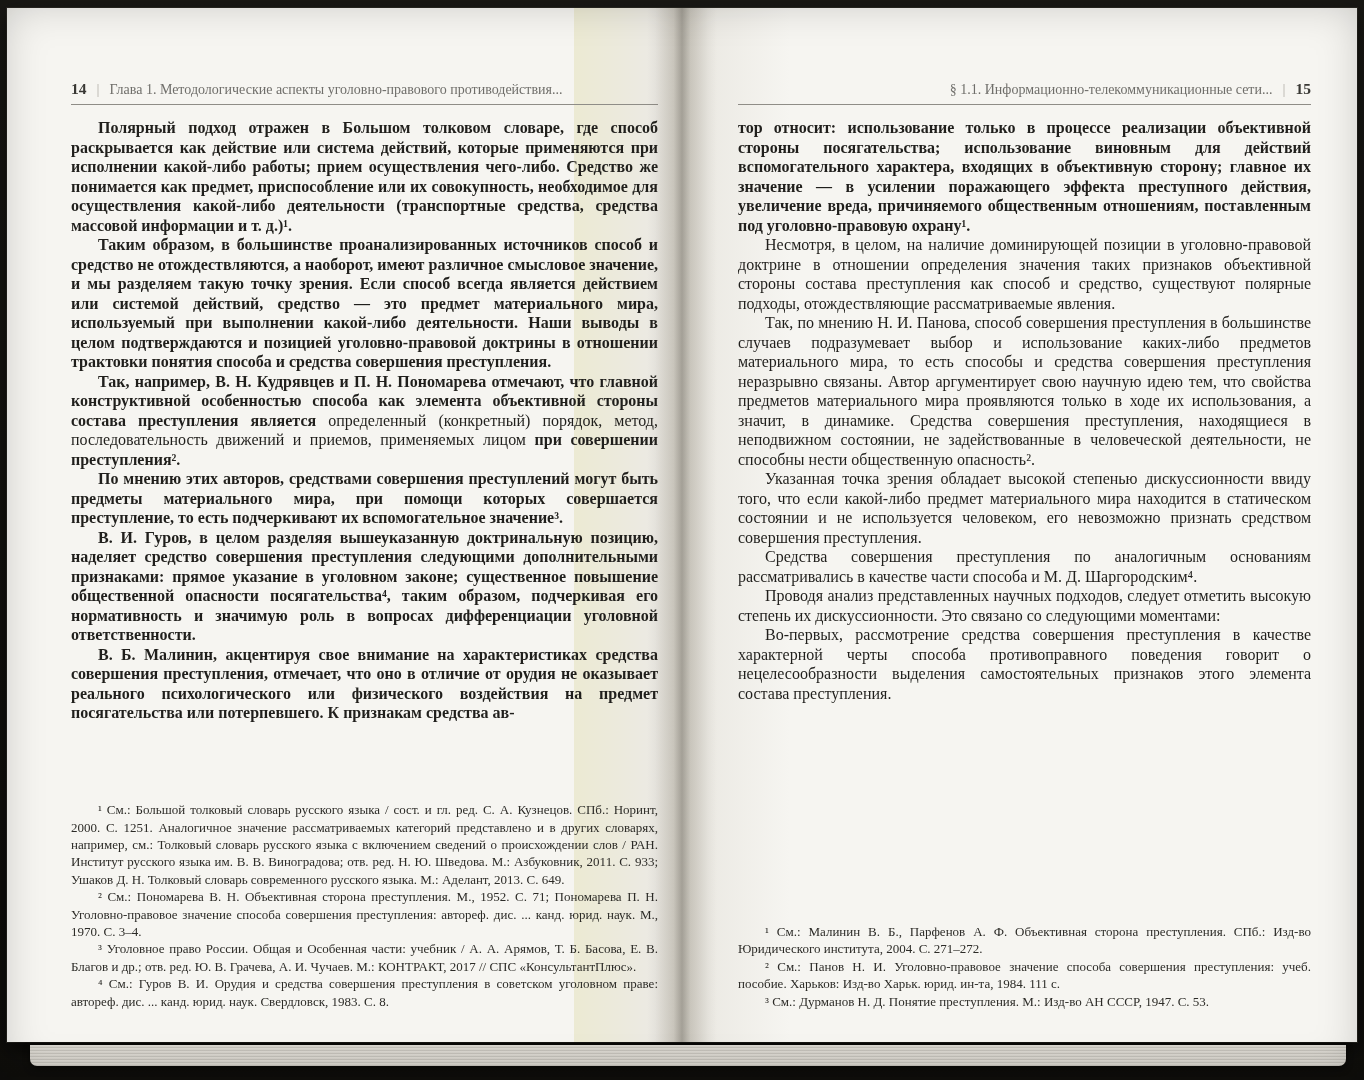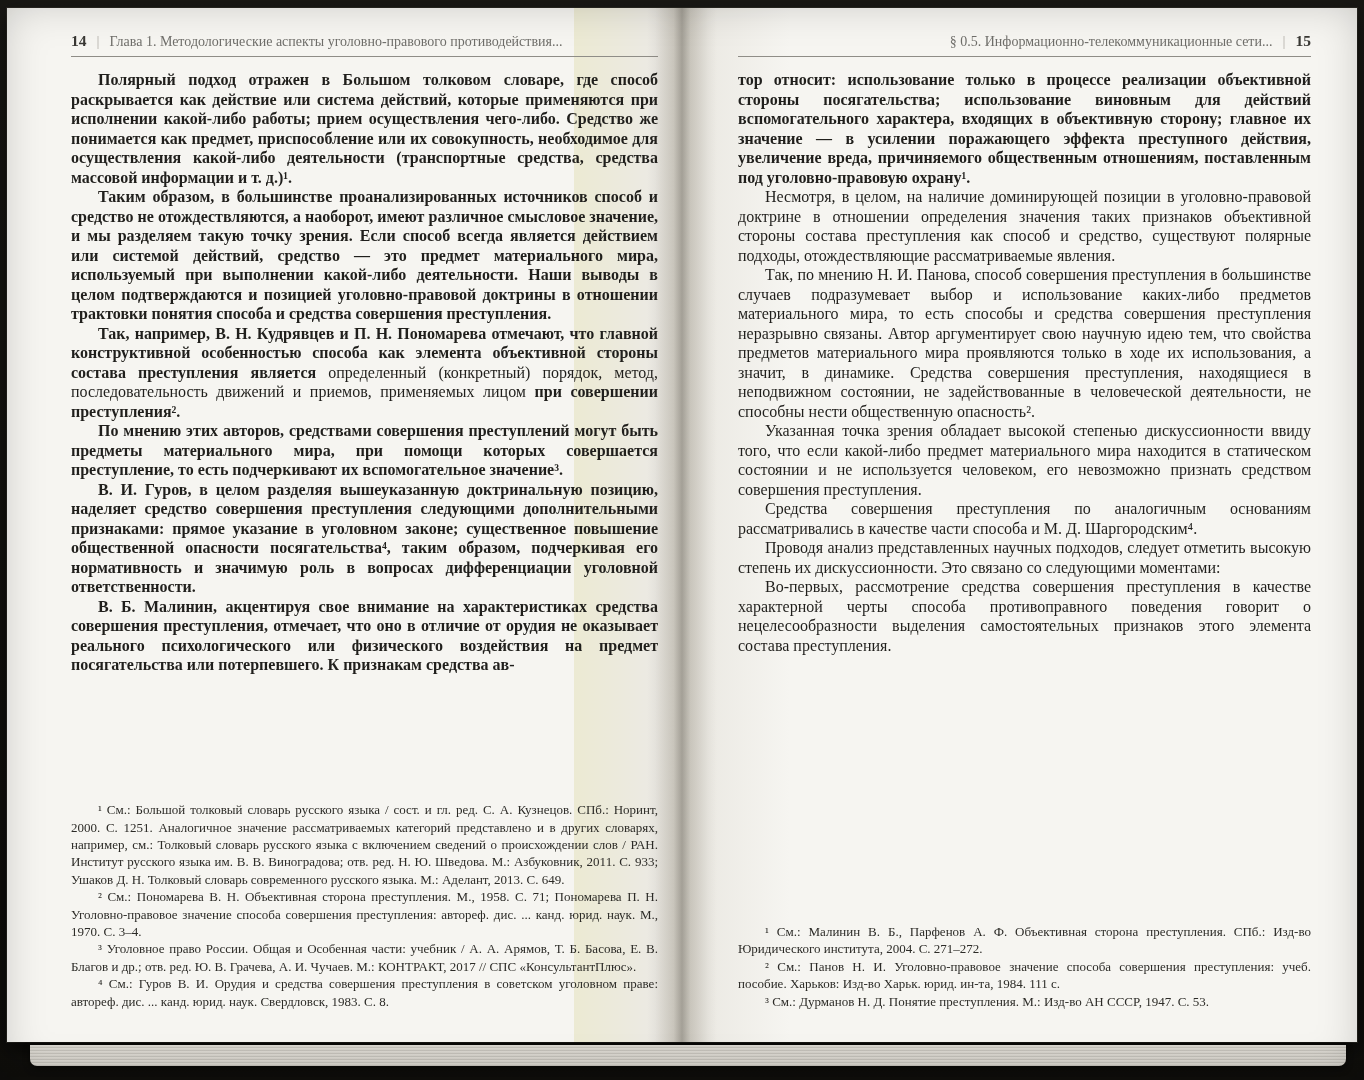--- a/index.html
+++ b/index.html
@@ -10,21 +10,21 @@
   .page{box-sizing:border-box;width:675px;display:flex;flex-direction:column;position:relative;overflow:hidden;}
   .page-left{background:linear-gradient(to right,#f6f5f1 0%,#f6f5f1 84%,#ecead3 84%,#eceae4 96%,#d8d5cc 100%);
              padding:24px 24px 32px 64px;}
   .page-right{background:linear-gradient(to left,#f6f5f1 0%,#f6f5f1 84%,#eceae4 96%,#d8d5cc 100%);
               padding:24px 46px 32px 56px;}
   .spine{position:absolute;left:50%;top:0;bottom:0;width:70px;transform:translateX(-50%);
          background:linear-gradient(to right,rgba(70,60,45,0) 0%,rgba(70,60,45,.14) 38%,rgba(42,36,26,.30) 50%,rgba(70,60,45,.14) 62%,rgba(70,60,45,0) 100%);
          pointer-events:none;}
   .vignette{position:absolute;inset:0;pointer-events:none;box-shadow:inset 0 0 46px rgba(0,0,0,.22);}
   .running-head{display:flex;align-items:baseline;gap:10px;font-family:"Liberation Serif",serif;
-                font-size:14px;color:#6f6e6a;white-space:nowrap;overflow:hidden;}
+                font-size:14px;color:#6f6e6a;white-space:nowrap;overflow:hidden;margin-top:48px;}
   .running-head .num{font-weight:bold;color:#393834;font-size:15.5px;}
   .running-head .bar{color:#b3b0aa;font-size:15px;}
   .rh-right{justify-content:flex-end;}
   .head-rule{border-bottom:1.4px solid #8f8d87;margin-top:6px;}
   .body-text{margin-top:13px;font-family:"Liberation Serif",serif;font-size:16px;line-height:1.22;
              color:#201f1c;text-align:justify;hyphens:auto;}
   .body-text p{margin:0;text-indent:27px;}
   .body-text p.no-indent{text-indent:0;}
   .b{font-weight:bold;}
   .i{}
@@ -51,29 +51,29 @@
       <div class="body-text" id="left-paragraphs">
           <p><span class="b">Полярный подход отражен в Большом толковом словаре, где способ раскрывается как действие или система действий, которые применяются при исполнении какой-либо работы; прием осуществления чего-либо. Средство же понимается как предмет, приспособление или их совокупность, необходимое для осуществления какой-либо деятельности (транспортные средства, средства массовой информации и т. д.)¹.</span></p>
           <p><span class="b">Таким образом, в большинстве проанализированных источников способ и средство не отождествляются, а наоборот, имеют различное смысловое значение, и мы разделяем такую точку зрения. Если способ всегда является действием или системой действий, средство — это предмет материального мира, используемый при выполнении какой-либо деятельности. Наши выводы в целом подтверждаются и позицией уголовно-правовой доктрины в отношении трактовки понятия способа и средства совершения преступления.</span></p>
           <p><span class="b">Так, например, В. Н. Кудрявцев и П. Н. Пономарева отмечают, что главной конструктивной особенностью способа как элемента объективной стороны состава преступления является </span><span>определенный (конкретный) порядок, метод, последовательность движений и приемов, применяемых лицом </span><span class="b">при совершении преступления².</span></p>
           <p><span class="b">По мнению этих авторов, средствами совершения преступлений могут быть предметы материального мира, при помощи которых совершается преступление, то есть подчеркивают их вспомогательное значение³.</span></p>
           <p><span class="b">В. И. Гуров, в целом разделяя вышеуказанную доктринальную позицию, наделяет средство совершения преступления следующими дополнительными признаками: прямое указание в уголовном законе; существенное повышение общественной опасности посягательства⁴, таким образом, подчеркивая его нормативность и значимую роль в вопросах дифференциации уголовной ответственности.</span></p>
           <p><span class="b">В. Б. Малинин, акцентируя свое внимание на характеристиках средства совершения преступления, отмечает, что оно в отличие от орудия не оказывает реального психологического или физического воздействия на предмет посягательства или потерпевшего. К признакам средства ав-</span></p>
         </div>
       <div class="footnotes" id="left-footnotes">
           <p><span>¹ См.: Большой толковый словарь русского языка / сост. и гл. ред. С. А. Кузнецов. СПб.: Норинт, 2000. С. 1251. Аналогичное значение рассматриваемых категорий представлено и в других словарях, например, см.: Толковый словарь русского языка с включением сведений о происхождении слов / РАН. Институт русского языка им. В. В. Виноградова; отв. ред. Н. Ю. Шведова. М.: Азбуковник, 2011. С. 933; </span><span class="i">Ушаков Д. Н.</span><span> Толковый словарь современного русского языка. М.: Аделант, 2013. С. 649.</span></p>
-          <p><span>² См.: </span><span class="i">Пономарева В. Н.</span><span> Объективная сторона преступления. М., 1958. С. 71; </span><span class="i">Пономарева П. Н.</span><span> Уголовно-правовое значение способа совершения преступления: автореф. дис. ... канд. юрид. наук. М., 1970. С. 3–4.</span></p>
+          <p><span>² См.: </span><span class="i">Пономарева В. Н.</span><span> Объективная сторона преступления. М., 1952. С. 71; </span><span class="i">Пономарева П. Н.</span><span> Уголовно-правовое значение способа совершения преступления: автореф. дис. ... канд. юрид. наук. М., 1970. С. 3–4.</span></p>
           <p><span>³ Уголовное право России. Общая и Особенная части: учебник / А. А. Арямов, Т. Б. Басова, Е. В. Благов и др.; отв. ред. Ю. В. Грачева, А. И. Чучаев. М.: КОНТРАКТ, 2017 // СПС «КонсультантПлюс».</span></p>
           <p><span>⁴ См.: </span><span class="i">Гуров В. И.</span><span> Орудия и средства совершения преступления в советском уголовном праве: автореф. дис. ... канд. юрид. наук. Свердловск, 1983. С. 8.</span></p>
         </div>
     </div>
 
     <div class="page page-right">
       <div class="running-head rh-right">
-        <span>§ 0.5. Информационно-телекоммуникационные сети...</span>
+        <span>§ 1.1. Информационно-телекоммуникационные сети...</span>
         <span class="bar">|</span>
         <span class="num">15</span>
       </div>
       <div class="head-rule"></div>
       <div class="body-text" id="right-paragraphs">
           <p class="no-indent"><span class="b">тор относит: использование только в процессе реализации объективной стороны посягательства; использование виновным для действий вспомогательного характера, входящих в объективную сторону; главное их значение — в усилении поражающего эффекта преступного действия, увеличение вреда, причиняемого общественным отношениям, поставленным под уголовно-правовую охрану¹.</span></p>
           <p><span>Несмотря, в целом, на наличие доминирующей позиции в уголовно-правовой доктрине в отношении определения значения таких признаков объективной стороны состава преступления как способ и средство, существуют полярные подходы, отождествляющие рассматриваемые явления.</span></p>
           <p><span>Так, по мнению Н. И. Панова, способ совершения преступления в большинстве случаев подразумевает выбор и использование каких-либо предметов материального мира, то есть способы и средства совершения преступления неразрывно связаны. Автор аргументирует свою научную идею тем, что свойства предметов материального мира проявляются только в ходе их использования, а значит, в динамике. Средства совершения преступления, находящиеся в неподвижном состоянии, не задействованные в человеческой деятельности, не способны нести общественную опасность².</span></p>
           <p><span>Указанная точка зрения обладает высокой степенью дискуссионности ввиду того, что если какой-либо предмет материального мира находится в статическом состоянии и не используется человеком, его невозможно признать средством совершения преступления.</span></p>
           <p><span>Средства совершения преступления по аналогичным основаниям рассматривались в качестве части способа и М. Д. Шаргородским⁴.</span></p>

